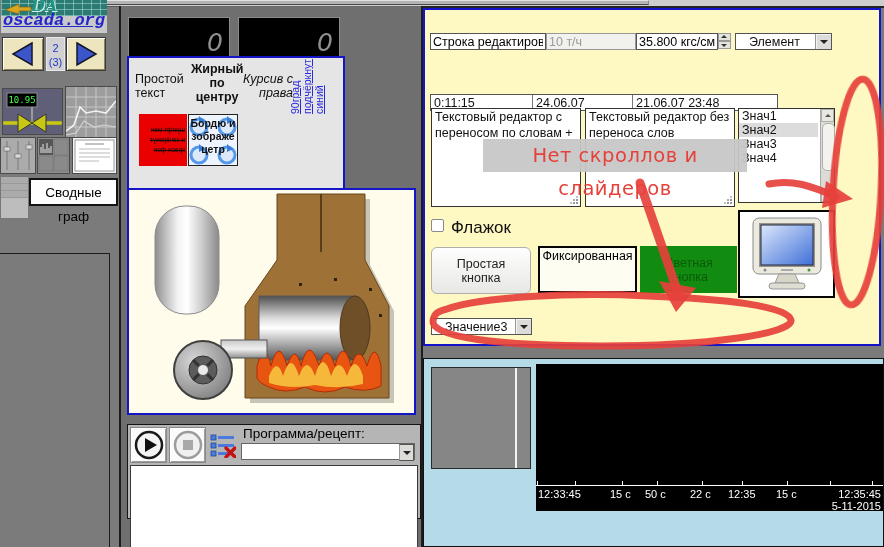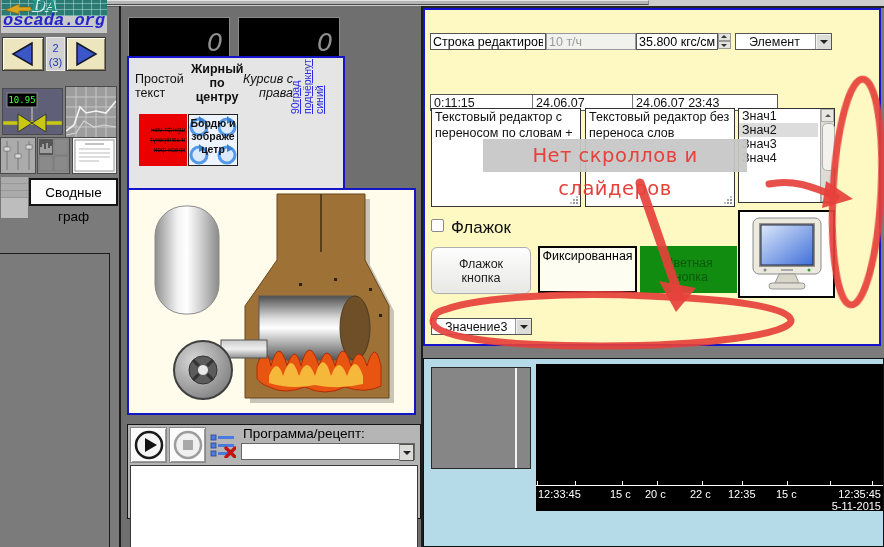--- a/index.html
+++ b/index.html
@@ -407,21 +407,21 @@
     <div class="combo c-elem">
       <span class="txt">Элемент</span>
       <span class="btn">
           <span class="arr-dn"></span>
         </span>
     </div>
 
     <div class="dt-row">
       <div class="seg" style="width:102px">0:11:15</div>
       <div class="seg" style="width:100px">24.06.07</div>
-      <div class="seg" style="width:144px">24.06.07 23:43</div>
+      <div class="seg" style="width:144px">21.06.07 23:48</div>
     </div>
 
     <div class="editor ed2">
       <span>Текстовый редактор без переноса слов</span>
       <span class="grip"></span>
     </div>
     <div class="editor ed1">
       <span>Текстовый редактор с переносом по словам +</span>
       <span class="grip"></span>
     </div>
@@ -438,21 +438,21 @@
         <div class="lb-thumb"></div>
         <button class="dn">
             <span class="arr-d"></span>
           </button>
       </div>
     </div>
 
     <div class="chk-box"></div>
     <div class="chk-lbl">Флажок</div>
 
-    <button class="btn-simple">Флажок кнопка</button>
+    <button class="btn-simple">Простая кнопка</button>
     <button class="btn-fixed">
       <span>Фиксированная</span></button>
     <button class="btn-color">Цветная кнопка</button>
 
     <div class="monitor-box">
       <svg width="84" height="78">
         <defs>
           <linearGradient id="gScr" x1="0" y1="0" x2="1" y2="1">
             <stop offset="0" stop-color="#dce8fb"></stop>
               <stop offset="1" stop-color="#3f6fd8"></stop>
@@ -487,21 +487,21 @@
       <span class="tick" style="left:39px"></span>
       <span class="tick" style="left:86px"></span>
       <span class="tick" style="left:121px"></span>
       <span class="tick" style="left:166px"></span>
       <span class="tick" style="left:206px"></span>
       <span class="tick" style="left:251px"></span>
       <span class="tick" style="left:294px"></span>
       <span class="tick" style="left:336px"></span>
       <span class="tl" style="left:2px">12:33:45</span>
       <span class="tl" style="left:74px">15 с</span>
-      <span class="tl" style="left:109px">20 с</span>
+      <span class="tl" style="left:109px">50 с</span>
       <span class="tl" style="left:154px">22 с</span>
       <span class="tl" style="left:192px">12:35</span>
       <span class="tl" style="left:240px">15 с</span>
       <span class="tl" style="right:2px">12:35:45</span>
       <span class="tdate">5-11-2015</span>
     </div>
   </div>
 
   <div class="abs anno-label">Нет скроллов и слайдеров</div>
   <svg class="abs red-overlay" viewBox="0 0 884 547">

